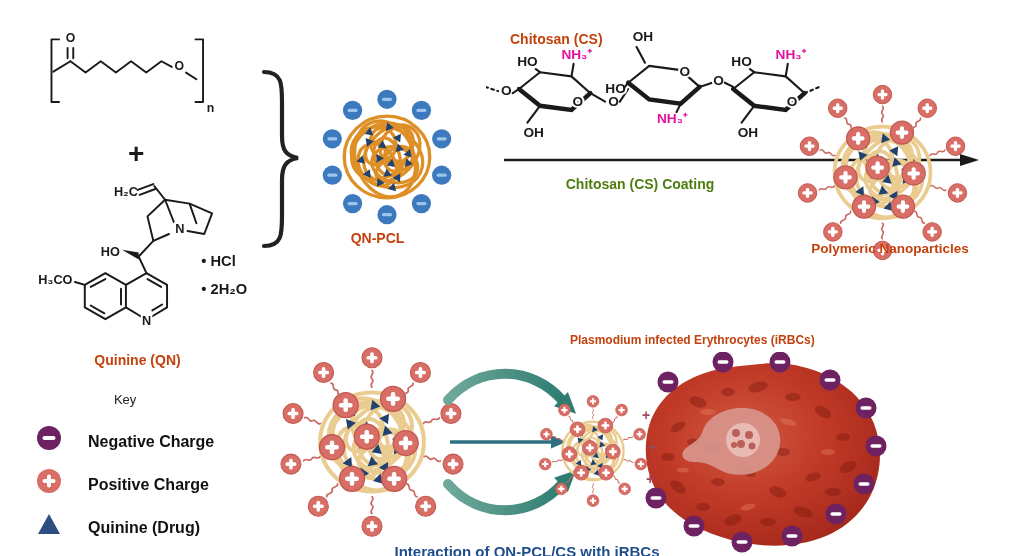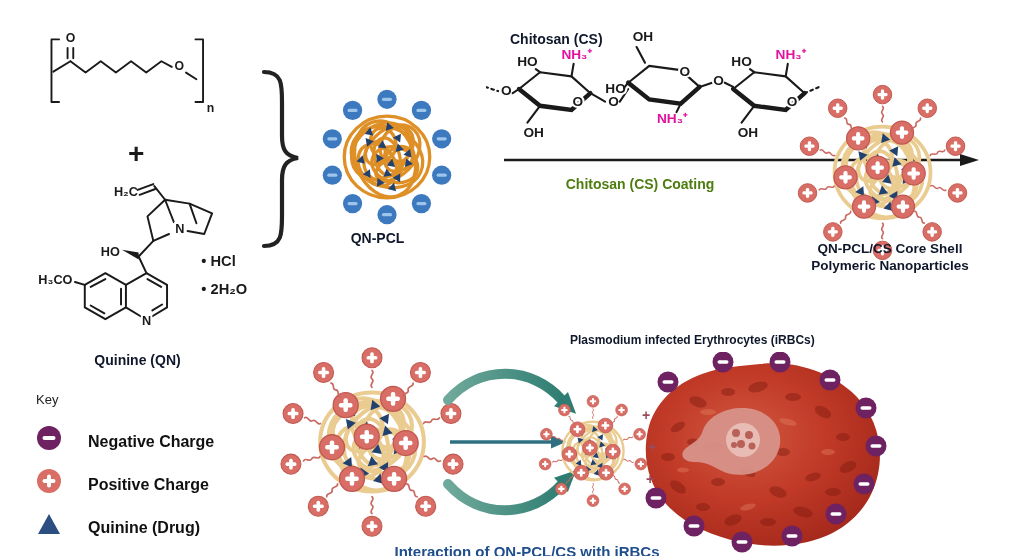--- a/index.html
+++ b/index.html
@@ -1,29 +1,29 @@
 <!DOCTYPE html>
 <html><head>
 <meta charset="utf-8">
 <style>
   html,body{margin:0;padding:0;}
   body{font-family:"Liberation Sans",sans-serif;background:#ffffff;}
   #canvas{position:relative;width:1024px;height:556px;background:#ffffff;overflow:hidden;}
   .abs{position:absolute;}
-  .struct-label{font-weight:bold;color:#0f172a;font-size:14px;text-align:center;white-space:nowrap;}
+  .struct-label{font-weight:bold;color:#c2410c;font-size:14px;text-align:center;white-space:nowrap;}
   .caption{font-weight:bold;color:#1F4E8C;font-size:14px;text-align:center;white-space:nowrap;}
   .plus-op{font-weight:bold;color:#1a1a1a;font-size:28px;}
   .salt{font-weight:bold;color:#1a1a1a;font-size:15px;}
   .chem{stroke:#1a1a1a;stroke-width:2;fill:none;stroke-linecap:round;stroke-linejoin:round;}
   .chem-bold{stroke:#1a1a1a;stroke-width:4.2;fill:none;stroke-linecap:round;}
   .atom{font-family:"Liberation Sans",sans-serif;font-size:13px;font-weight:600;fill:#1a1a1a;paint-order:stroke;stroke:#ffffff;stroke-width:4px;}
   .atom-nh3{fill:#E3119E;}
   .tangle-orange{color:#DE8F26;}
   .tangle-tan{color:#EACB90;}
-  .key-title{font-size:13px;color:#222;}
+  .key-title{font-size:13px;color:#222;text-align:center;}
   .key-row{display:flex;align-items:flex-end;gap:26px;margin-bottom:17px;}
   .key-label{font-weight:bold;font-size:16px;color:#111;}
   .key-sym{width:26px;height:26px;display:flex;align-items:center;justify-content:center;}
 </style>
 </head>
 <body>
 
 <div id="canvas">
 
   <svg width="0" height="0" style="position:absolute" aria-hidden="true">
@@ -246,21 +246,20 @@
   <svg class="abs" style="left:502px;top:152px" width="478" height="16" viewBox="0 0 478 16">
     <line x1="2" y1="8" x2="460" y2="8" stroke="#1a1a1a" stroke-width="2.6"></line>
     <polygon points="458,2 477,8 458,14" fill="#1a1a1a"></polygon>
   </svg>
   <div class="abs struct-label" style="left:540px;top:176px;width:200px;color:#4d7c0f">Chitosan (CS) Coating</div>
 
   <svg class="abs" style="left:790px;top:80px" width="185" height="185">
     <use href="#cs-particle" width="185" height="185"></use>
   </svg>
   <div class="abs struct-label" style="left:795px;top:240px;width:190px;font-size:13.5px;line-height:17px">
-    <div>QN-PCL/CS  Core Shell</div>
     <div>Polymeric Nanoparticles</div>
   </div>
 
   <div class="abs" style="left:36px;top:392px">
     <div class="key-title">Key</div>
     <div style="margin-top:18px">
       <div class="key-row">
         <span class="key-sym">
           <svg width="26" height="26" viewBox="-13 -13 26 26">
               <circle r="12" fill="#6E2262"></circle>

